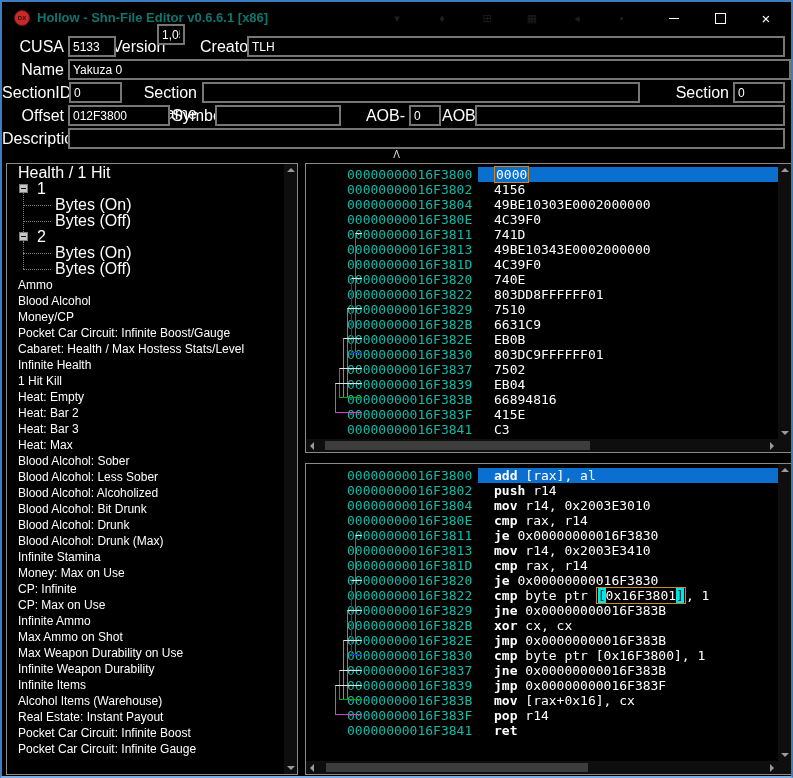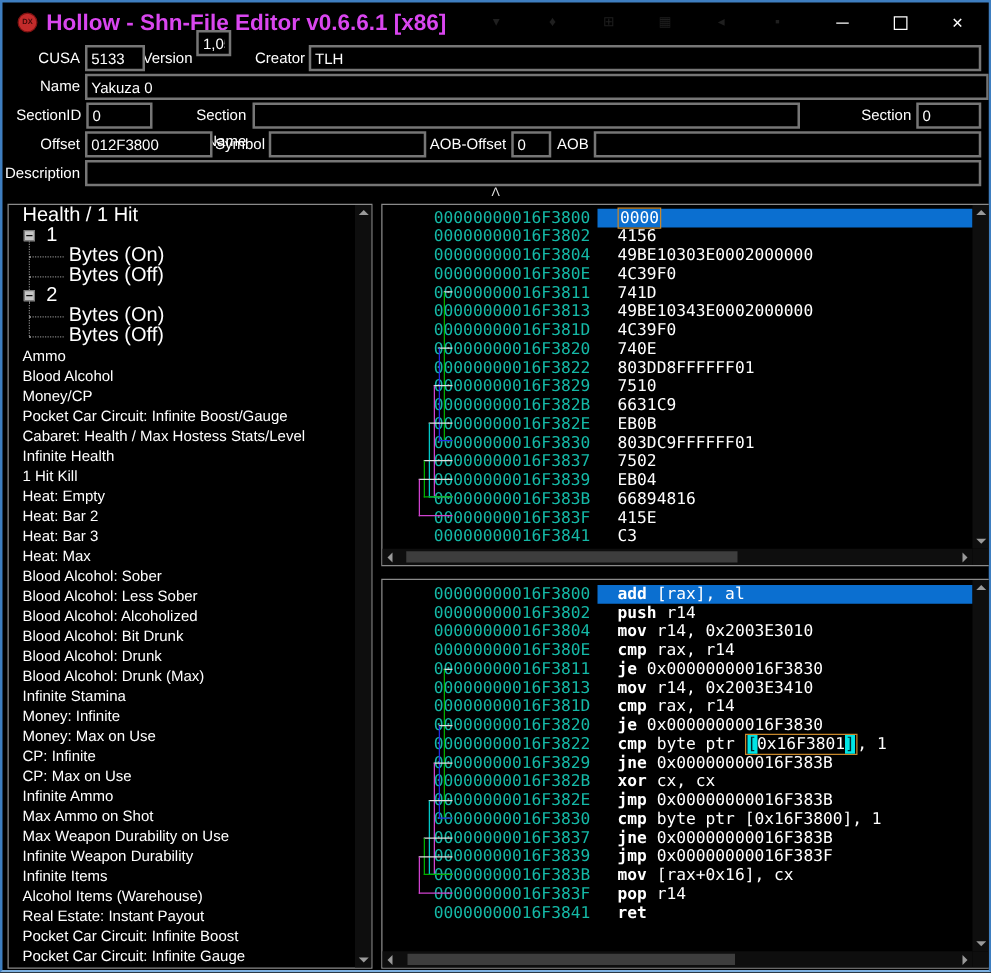--- a/index.html
+++ b/index.html
@@ -5,29 +5,29 @@
   html,body{margin:0;padding:0;background:#222;}
   .win{position:relative;width:793px;height:778px;background:#000;box-sizing:border-box;
        border:2px solid #3E7EC0;border-bottom-color:#7DB0E0;overflow:hidden;
        font-family:"Liberation Sans",sans-serif;color:#fff;}
   
   .titlebar{position:absolute;left:2px;top:2px;right:2px;height:28px;background:#000;}
   .appicon{position:absolute;left:10px;top:6px;width:16px;height:16px;border-radius:50%;
            background:#C42B2B;border:1px solid #7e1212;box-sizing:border-box;
            display:flex;align-items:center;justify-content:center;}
   .appicon span{font-size:6px;font-weight:bold;color:#400808;}
-  .title{position:absolute;left:33px;top:0;height:28px;line-height:28px;font-size:18px;font-weight:600;color:#d946ef;}
+  .title{position:absolute;left:33px;top:0;height:28px;line-height:28px;font-size:13px;font-weight:600;color:#0f766e;}
   .tb-icons{position:absolute;left:383px;top:0;height:28px;display:flex;}
   .tb-icons span{width:20px;margin-right:25px;text-align:center;line-height:28px;font-size:11px;color:#1f1f1f;}
   .winbtns{position:absolute;right:0;top:0;height:28px;display:flex;}
   .wb{width:46px;height:28px;display:flex;align-items:center;justify-content:center;color:#fff;font-size:15px;}
   .min-glyph{display:block;width:10px;height:1px;background:#fff;}
   .max-glyph{display:block;width:9px;height:9px;border:1px solid #fff;}
   
-  .flabel{position:absolute;height:21px;line-height:21px;font-size:12px;color:#fff;text-align:right;}
+  .flabel{position:absolute;height:21px;line-height:21px;font-size:16px;color:#fff;text-align:right;}
   .ffield{position:absolute;height:21px;box-sizing:border-box;background:#000;color:#fff;
           border:2px solid #767676;font-family:"Liberation Sans",sans-serif;font-size:12px;padding:0 3px;outline:none;}
   
   .splitter{position:absolute;left:0;top:146px;width:100%;height:14px;text-align:center;
             font-size:10px;line-height:14px;color:#ddd;}
   
   .panel{position:absolute;background:#000;border:1px solid #8a8a8a;box-sizing:border-box;}
   #left-panel{left:4px;top:161px;width:292px;height:612px;}
   #hex-panel{left:303px;top:161px;width:487px;height:290px;}
   #asm-panel{left:303px;top:461px;width:487px;height:312px;}
@@ -170,21 +170,20 @@
         <div class="li">Heat: Bar 2</div>
         <div class="li">Heat: Bar 3</div>
         <div class="li">Heat: Max</div>
         <div class="li">Blood Alcohol: Sober</div>
         <div class="li">Blood Alcohol: Less Sober</div>
         <div class="li">Blood Alcohol: Alcoholized</div>
         <div class="li">Blood Alcohol: Bit Drunk</div>
         <div class="li">Blood Alcohol: Drunk</div>
         <div class="li">Blood Alcohol: Drunk (Max)</div>
         <div class="li">Infinite Stamina</div>
-        <div class="li">Money: Infinite</div>
         <div class="li">Money: Max on Use</div>
         <div class="li">CP: Infinite</div>
         <div class="li">CP: Max on Use</div>
         <div class="li">Infinite Ammo</div>
         <div class="li">Max Ammo on Shot</div>
         <div class="li">Max Weapon Durability on Use</div>
         <div class="li">Infinite Weapon Durability</div>
         <div class="li">Infinite Items</div>
         <div class="li">Alcohol Items (Warehouse)</div>
         <div class="li">Real Estate: Instant Payout</div>

